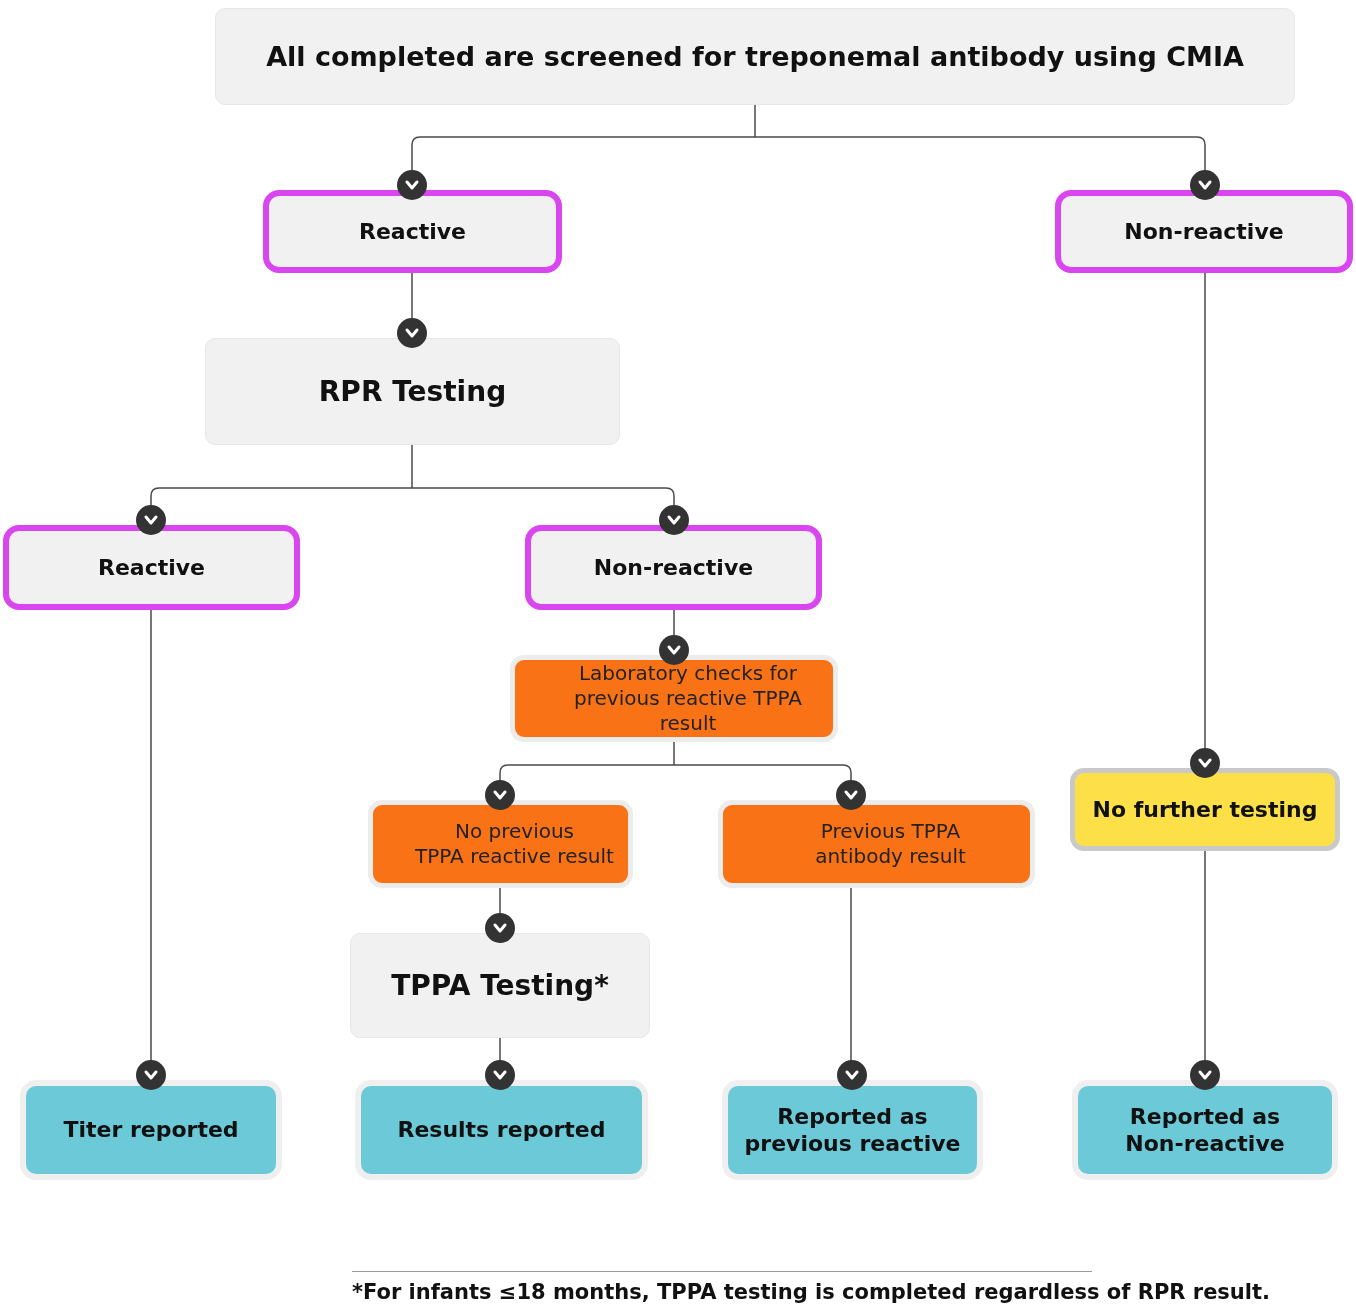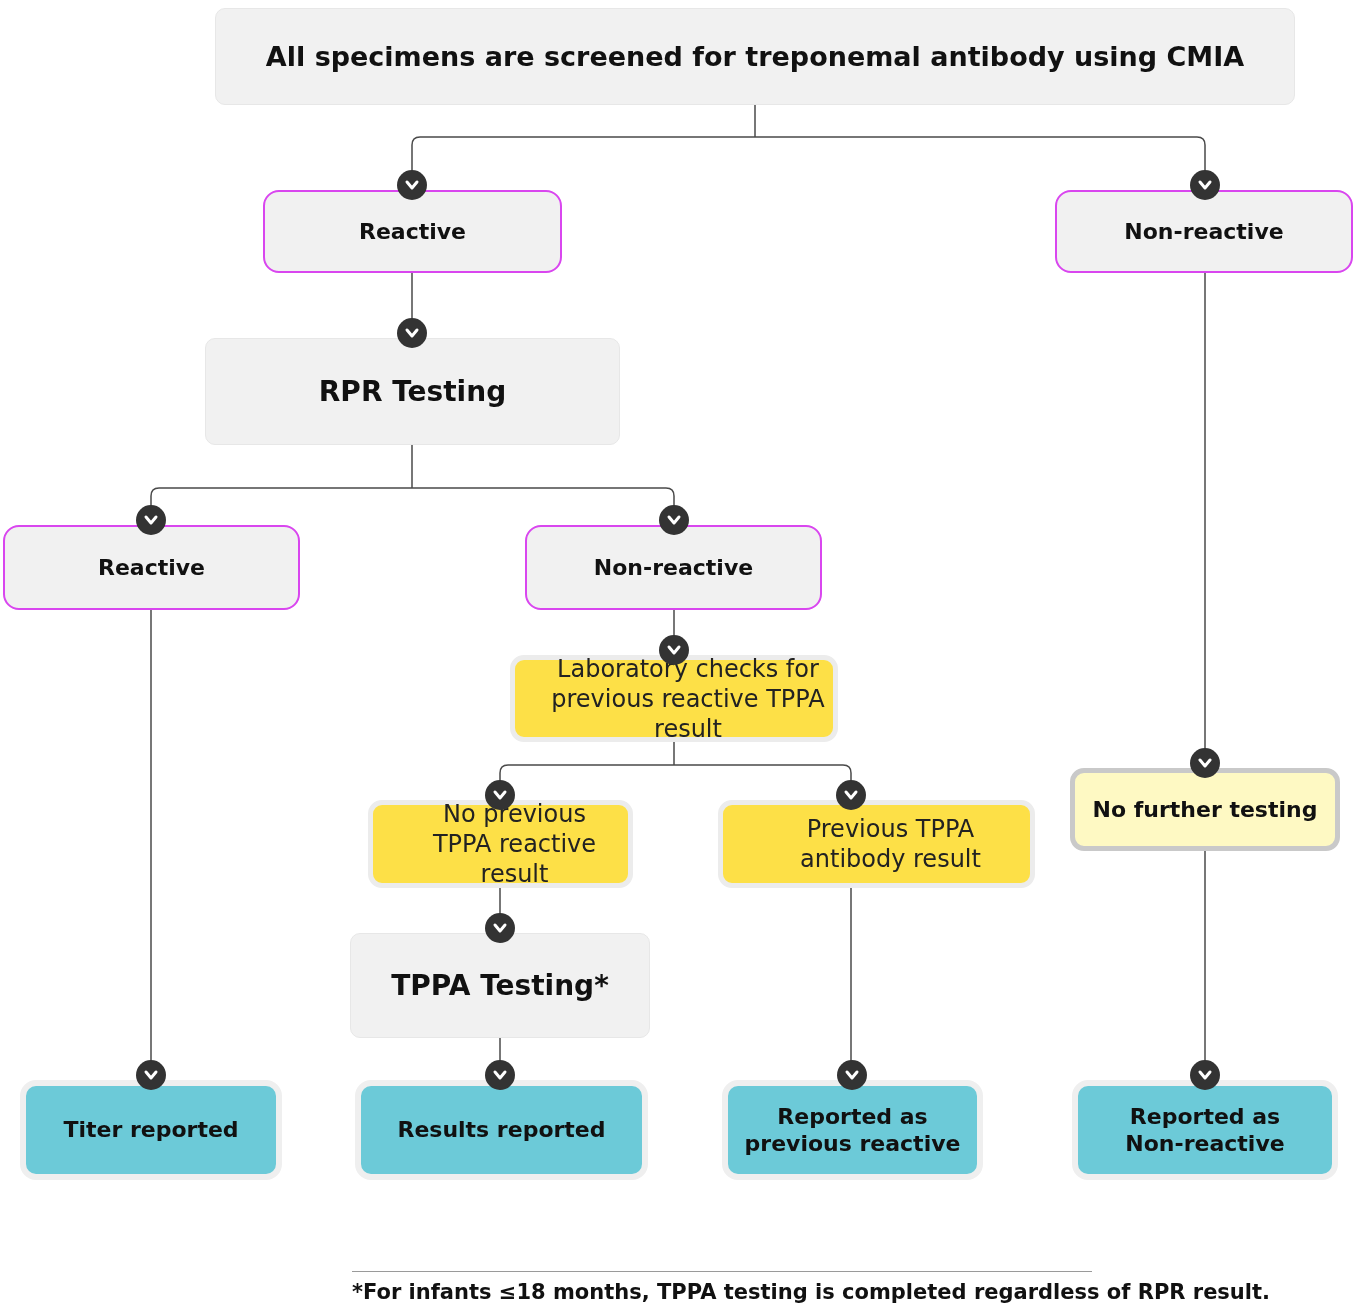--- a/index.html
+++ b/index.html
@@ -11,23 +11,23 @@
     overflow:hidden;
   }
   svg.connectors { position:absolute; left:0; top:0; z-index:1; }
   .node {
     position:absolute; z-index:2;
     display:flex; align-items:center; justify-content:center;
     text-align:center; color:#111; box-sizing:border-box;
     line-height:1.25;
   }
   .gray-plain   { background:#f1f1f1; border:1px solid #e7e7e7; border-radius:10px; }
-  .teal-border  { background:#f1f1f1; border:2px solid #d946ef; border-radius:16px; font-weight:700; font-size:22px; }
-  .white-box    { background:#fde047; border:5px solid #ececec; border-radius:14px; font-weight:400; font-size:24px; color:#222;padding-left:28px; }
-  .gray-strong  { background:#fef9c3; border:5px solid #c9c9c9; border-radius:14px; font-weight:700; font-size:22px; }
+  .teal-border  { background:#f1f1f1; border:6px solid #d946ef; border-radius:16px; font-weight:700; font-size:22px; }
+  .white-box    { background:#f97316; border:5px solid #ececec; border-radius:14px; font-weight:400; font-size:20px; color:#222;padding-left:28px; }
+  .gray-strong  { background:#fde047; border:5px solid #c9c9c9; border-radius:14px; font-weight:700; font-size:22px; }
   .teal-fill    { background:#6ccad8; border:6px solid #efefef; border-radius:16px; font-weight:700; font-size:22px; }
   .title-box    { font-weight:700; font-size:27px; }
   .big-label    { font-weight:700; font-size:28px; }
   .chev {
     position:absolute; z-index:3;
     width:30px; height:30px; border-radius:50%;
     background:#333333;
     display:flex; align-items:center; justify-content:center;
   }
   .footnote-line { position:absolute; z-index:2; height:1px; background:#9a9a9a; }
@@ -51,21 +51,21 @@
       <path d="M151,610 V1075"></path>
       <path d="M500,888 V928"></path>
       <path d="M500,1038 V1075"></path>
       <path d="M851,888 V1075"></path>
       <path d="M1205,273 V763"></path>
       <path d="M1205,851 V1075"></path>
     </g>
   </svg>
 
   <div class="node gray-plain title-box" style="left:215px; top:8px; width:1080px; height:97px;">
-    <span>All specimens are screened for treponemal antibody using CMIA</span>
+    <span>All completed are screened for treponemal antibody using CMIA</span>
   </div>
 
   <div class="node teal-border" style="left:263px; top:190px; width:299px; height:83px;">
     <span>Reactive</span>
   </div>
 
   <div class="node teal-border" style="left:1055px; top:190px; width:298px; height:83px;">
     <span>Non-reactive</span>
   </div>
 

